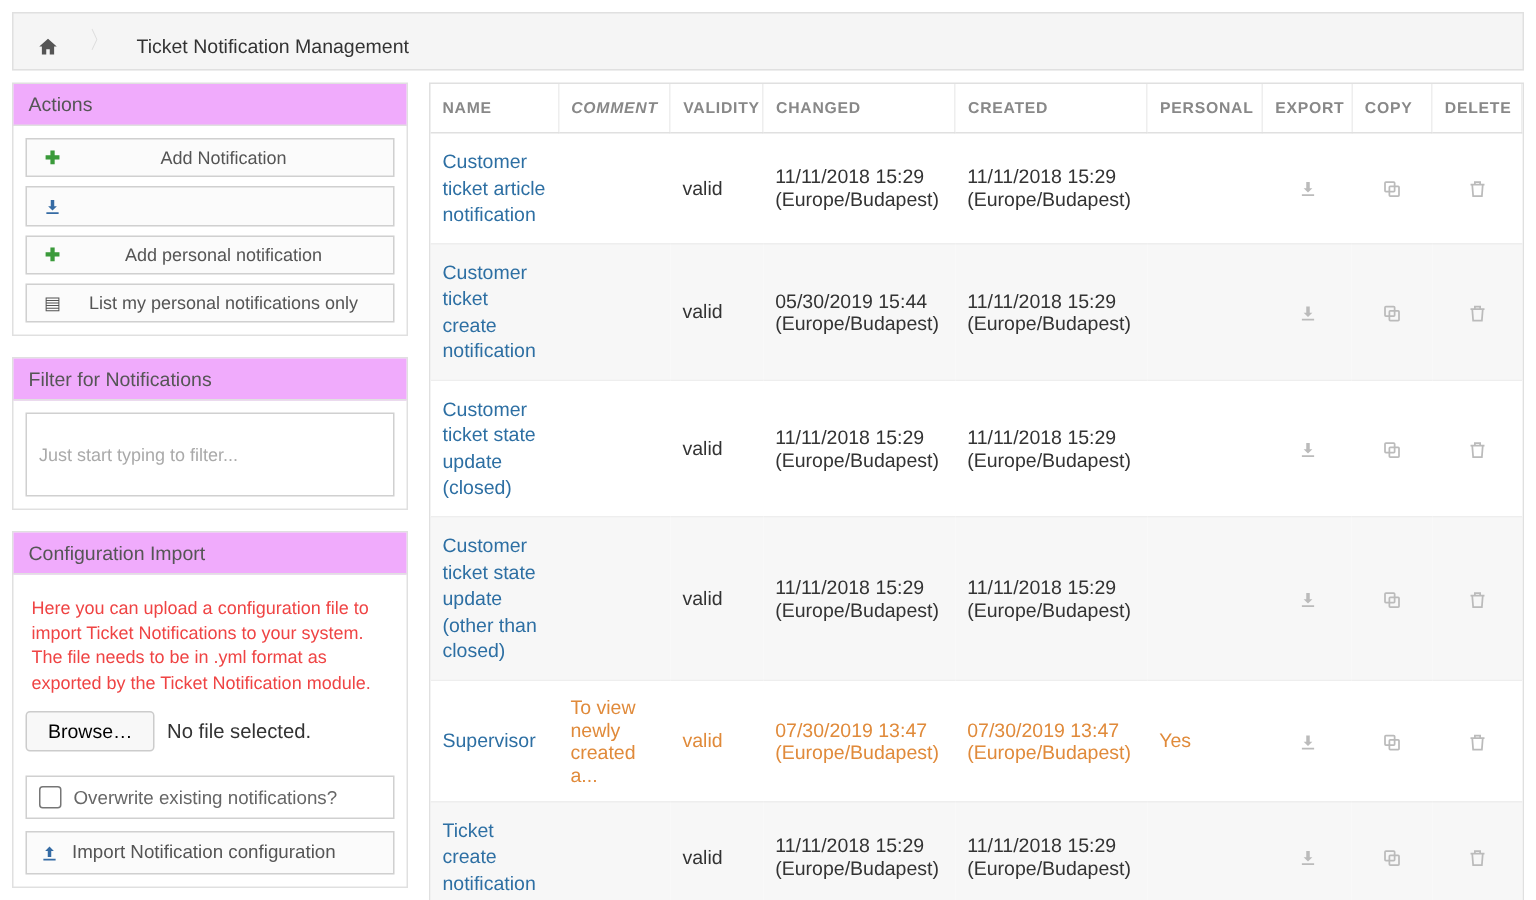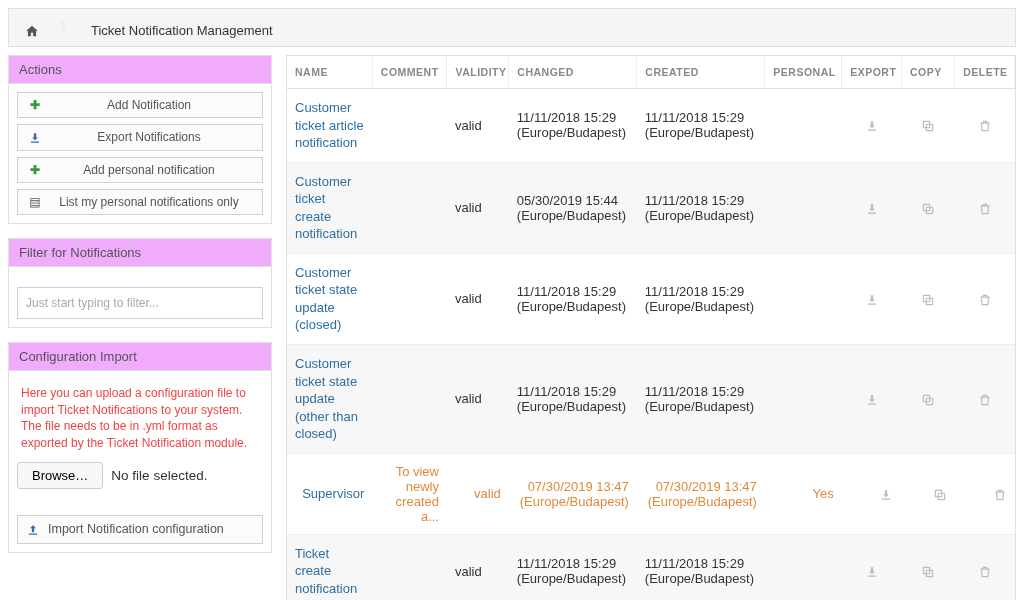--- a/index.html
+++ b/index.html
@@ -73,33 +73,32 @@
 .action-btn .blabel {
   flex: 1;
   text-align: center;
 }
 .icon-add { color: #3a9a3a; font-weight: bold; }
 .icon-export { color: #356ba4; }
 .icon-list { color: #555; }
 .filter-input {
   width: 100%;
   border: 1px solid #d0d0d0;
-  padding: 8px 8px;
+  padding: 20px 8px;
   font-size: 12px;
   color: #be185d;
-  margin-top: 12px;
 }
 .filter-input::placeholder { color: #aaa; }
 .cfg-text {
   color: #ef4444;
   font-size: 12px;
   line-height: 1.4;
   padding: 6px 4px 10px 4px;
 }
-.browse-row { display: flex; align-items: center; gap: 8px; margin-bottom: 26px; }
+.browse-row { display: flex; align-items: center; gap: 8px; margin-bottom: 16px; }
 .browse-btn {
   border: 1px solid #ccc;
   background: #f8f8f8;
   padding: 5px 14px;
   font-size: 13px;
   cursor: pointer;
   border-radius: 3px;
 }
 .no-file { color: #333; font-size: 13.5px; }
 .overwrite-row {
@@ -151,30 +150,30 @@
 table.data td {
   padding: 10px 8px;
   border-bottom: 1px solid #eee;
   font-size: 13px;
   color: #333;
   vertical-align: middle;
 }
 table.data tbody tr:nth-child(even) { background: #f7f7f7; }
 table.data tbody tr:nth-child(odd) { background: #fff; }
 .col-name { width: 80px; margin-top: 41px; }
-.col-comment { width: 70px; }
+.col-comment { width: 70px; font-style: italic; }
 .col-validity { width: 58px; }
 .col-changed { width: 120px; }
 .col-created { width: 120px; }
 .col-personal { width: 72px; }
 .col-export { width: 56px; }
 .col-copy { width: 50px; }
 .col-delete { width: 56px; }
 .name-link { color: #2d6fa3; text-decoration: none; word-wrap: break-word; display: block; line-height: 1.35; }
-.personal-row td { color: #e08a3a !important; text-align: right; }
+.personal-row td { color: #e08a3a !important; }
 .personal-row .name-link { color: #2d6fa3; }
 .icon-cell { text-align: center; }
 .grey-icon { color: #bbb; cursor: pointer; font-size: 13px; }
 svg.svgicon { width: 14px; height: 14px; display: inline-block; vertical-align: middle; }
 </style>
 </head>
 <body>
 
 <div class="breadcrumb-bar">
   <span class="home-icon">
@@ -194,21 +193,20 @@
         <button class="action-btn">
           <span class="bicon icon-add">✚</span>
           <span class="blabel">Add Notification</span>
         </button>
         <button class="action-btn">
           <span class="bicon icon-export">
             <svg class="svgicon" viewBox="0 0 24 24" fill="currentColor">
                 <path d="M12 16l5-5h-3V4h-4v7H7l5 5zm-7 2h14v2H5z"></path>
               </svg>
           </span>
-          <span class="blabel">Export Notifications</span>
         </button>
         <button class="action-btn">
           <span class="bicon icon-add">✚</span>
           <span class="blabel">Add personal notification</span>
         </button>
         <button class="action-btn">
           <span class="bicon icon-list">▤</span>
           <span class="blabel">List my personal notifications only</span>
         </button>
       </div>
@@ -222,20 +220,24 @@
     </div>
 
     <div class="panel">
       <div class="panel-header">Configuration Import</div>
       <div class="panel-body">
         <div class="cfg-text">Here you can upload a configuration file to import Ticket Notifications to your system. The file needs to be in .yml format as exported by the Ticket Notification module.</div>
         <div class="browse-row">
           <button class="browse-btn">Browse…</button>
           <span class="no-file">No file selected.</span>
         </div>
+        <label class="overwrite-row">
+          <input type="checkbox" style="">
+          <span>Overwrite existing notifications?</span>
+        </label>
         <button class="import-btn">
           <span class="icon-upload">
             <svg class="svgicon" viewBox="0 0 24 24" fill="currentColor">
                 <path d="M12 4l-5 5h3v7h4V9h3l-5-5zm-7 14h14v2H5z"></path>
               </svg>
           </span>
           <span>Import Notification configuration</span>
         </button>
       </div>
     </div>

